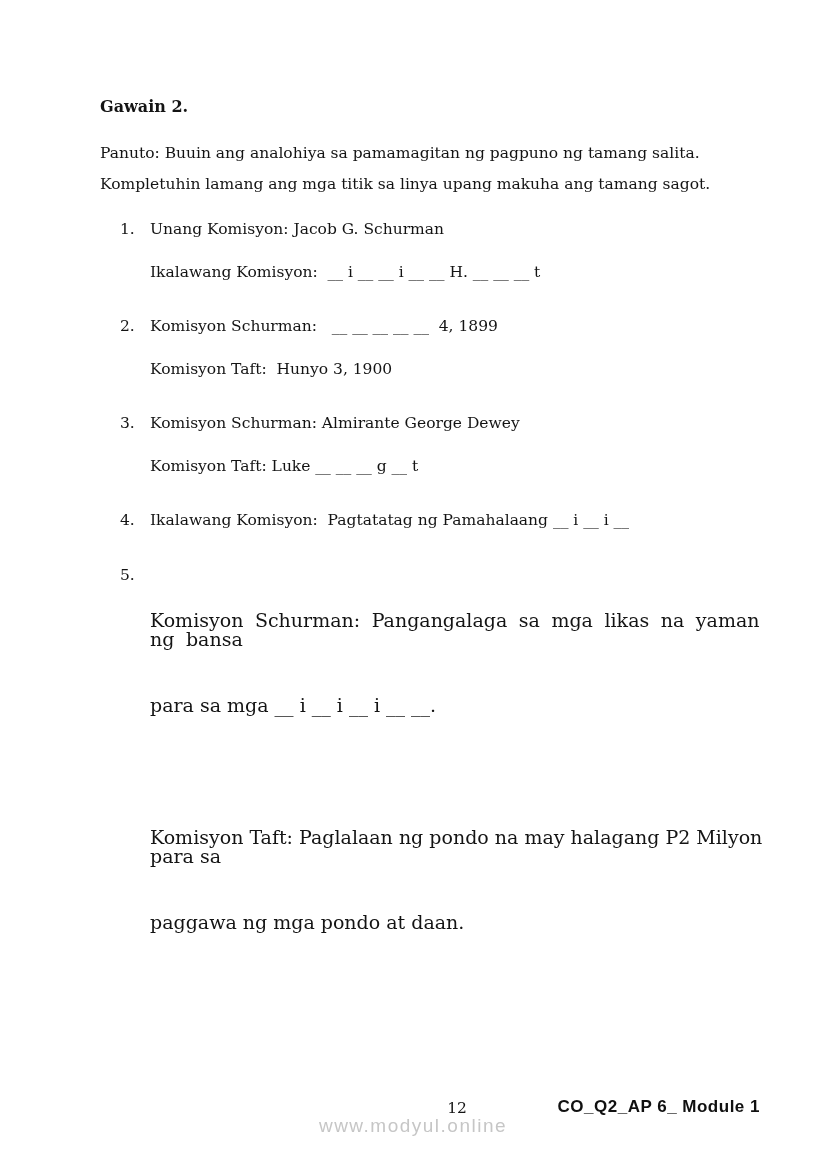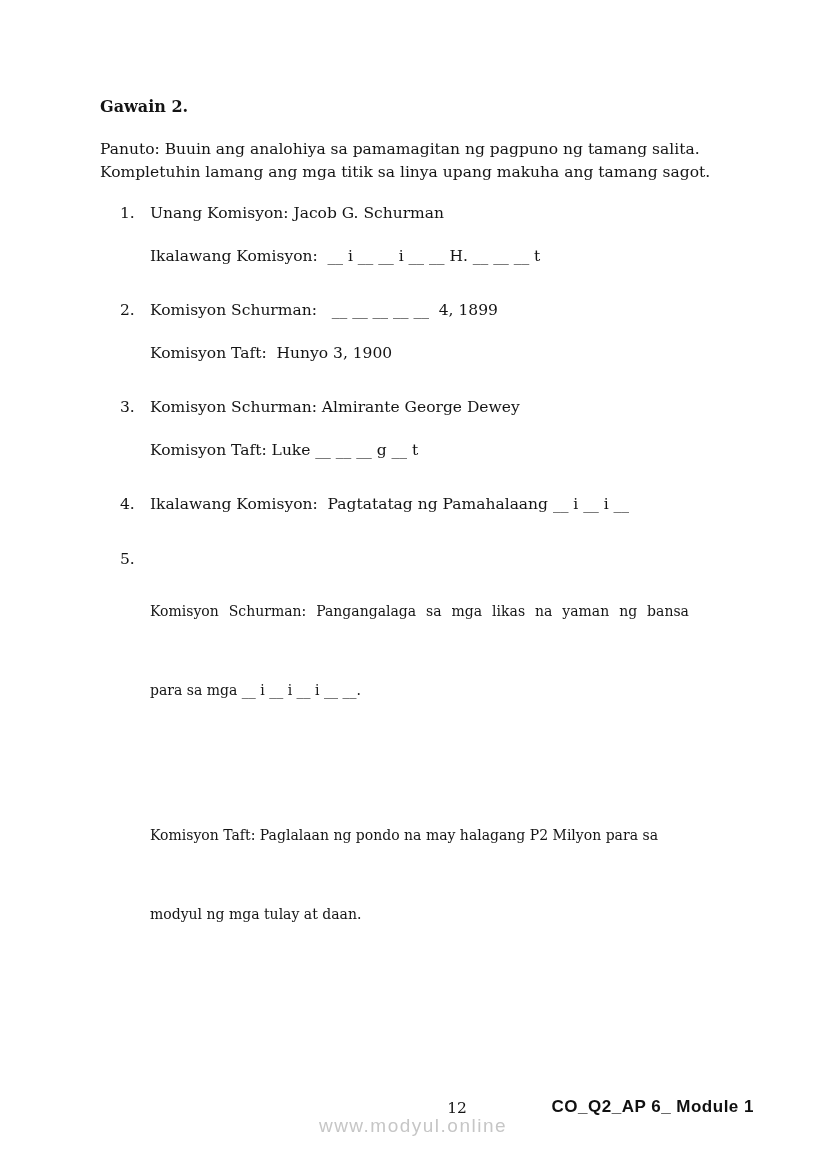--- a/index.html
+++ b/index.html
@@ -22,21 +22,21 @@
     box-sizing: border-box;
   }
   .heading {
     font-size: 16px;
     line-height: 19px;
     font-weight: bold;
     margin: 0 0 22px 0;
   }
   .instructions {
     font-size: 15.5px;
-    line-height: 23px;
+    line-height: 31px;
     margin: 0 0 18px 0;
     white-space: pre-wrap;
   }
   .item {
     display: flex;
     margin-bottom: 31px;
   }
   .item-number {
     width: 50px;
     padding-left: 20px;
@@ -51,41 +51,41 @@
   }
   .para {
     font-size: 15.5px;
     line-height: 23.5px;
     white-space: pre-wrap;
   }
   .para + .para {
     margin-top: 19px;
   }
   .line {
-    font-size: 14px;
-    line-height: 32px;
+    font-size: 19px;
+    line-height: 19px;
     white-space: pre-wrap;
   }
   .wide-spacing {
     word-spacing: 5.5px;
   }
   .page-number {
     position: absolute;
     top: 1099px;
     left: 0;
     width: 100%;
     text-align: center;
     font-size: 15.5px;
     color: #141414;
     padding-left: 44px;
   }
   .module-label {
     position: absolute;
     top: 1097px;
-    right: 72px;
+    right: 66px;
     font-family: "Liberation Sans", sans-serif;
     font-weight: bold;
     font-size: 17px;
     letter-spacing: 0.5px;
     color: #101010;
   }
   .watermark {
     position: absolute;
     top: 1115px;
     left: 0;
@@ -140,21 +140,21 @@
 
   <div class="item">
     <div class="item-number">5.</div>
     <div class="item-body">
       <div class="para">
         <div class="line wide-spacing">Komisyon Schurman: Pangangalaga sa mga likas na yaman ng bansa</div>
         <div class="line">para sa mga __ i __ i __ i __ __.</div>
       </div>
       <div class="para">
         <div class="line">Komisyon Taft: Paglalaan ng pondo na may halagang P2 Milyon para sa</div>
-        <div class="line">modyul ng mga tulay at daan.</div>
+        <div class="line">paggawa ng mga pondo at daan.</div>
       </div>
     </div>
   </div>
 
 </div>
 
 <div class="page-number">12</div>
 <div class="module-label">CO_Q2_AP 6_ Module 1</div>
 <div class="watermark">www.modyul.online</div>
 

